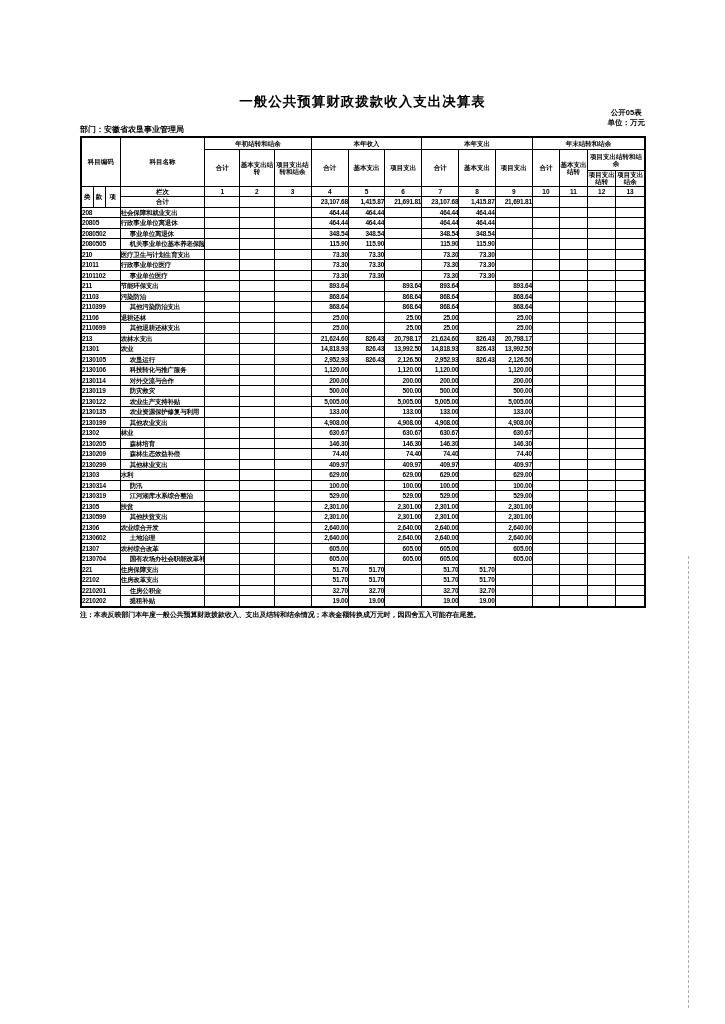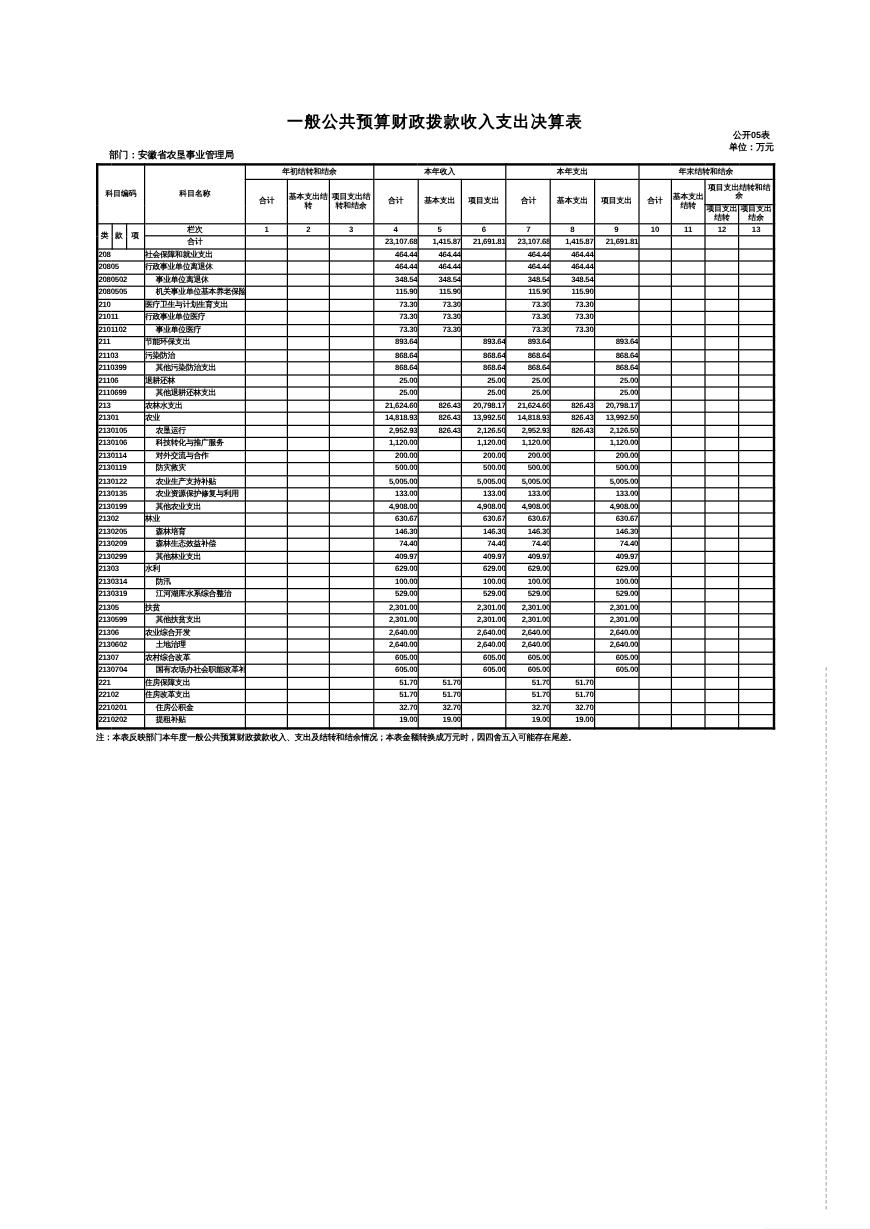--- a/index.html
+++ b/index.html
@@ -9,21 +9,21 @@
   }
   .title{
     position:absolute;top:93px;left:0;width:100%;text-align:center;
     font-size:13.5px;font-weight:bold;letter-spacing:1px;
   }
   .meta{
     position:absolute;top:108px;right:80px;text-align:center;
     font-size:7.5px;font-weight:bold;line-height:1.35;
   }
   .dept{
-    position:absolute;top:124px;left:80px;font-size:8px;font-weight:bold;margin-left:11px;
+    position:absolute;top:124px;left:80px;font-size:8px;font-weight:bold;
   }
   .table-wrap{position:absolute;top:136px;left:80px;width:566px;}
   table.budget{
     border-collapse:collapse;table-layout:fixed;width:566px;
     border:2px solid #000;
   }
   table.budget td,table.budget th{
     border:1px solid #000;padding:0;font-size:6.5px;font-weight:bold;
     line-height:1.15;vertical-align:middle;overflow:hidden;
   }

